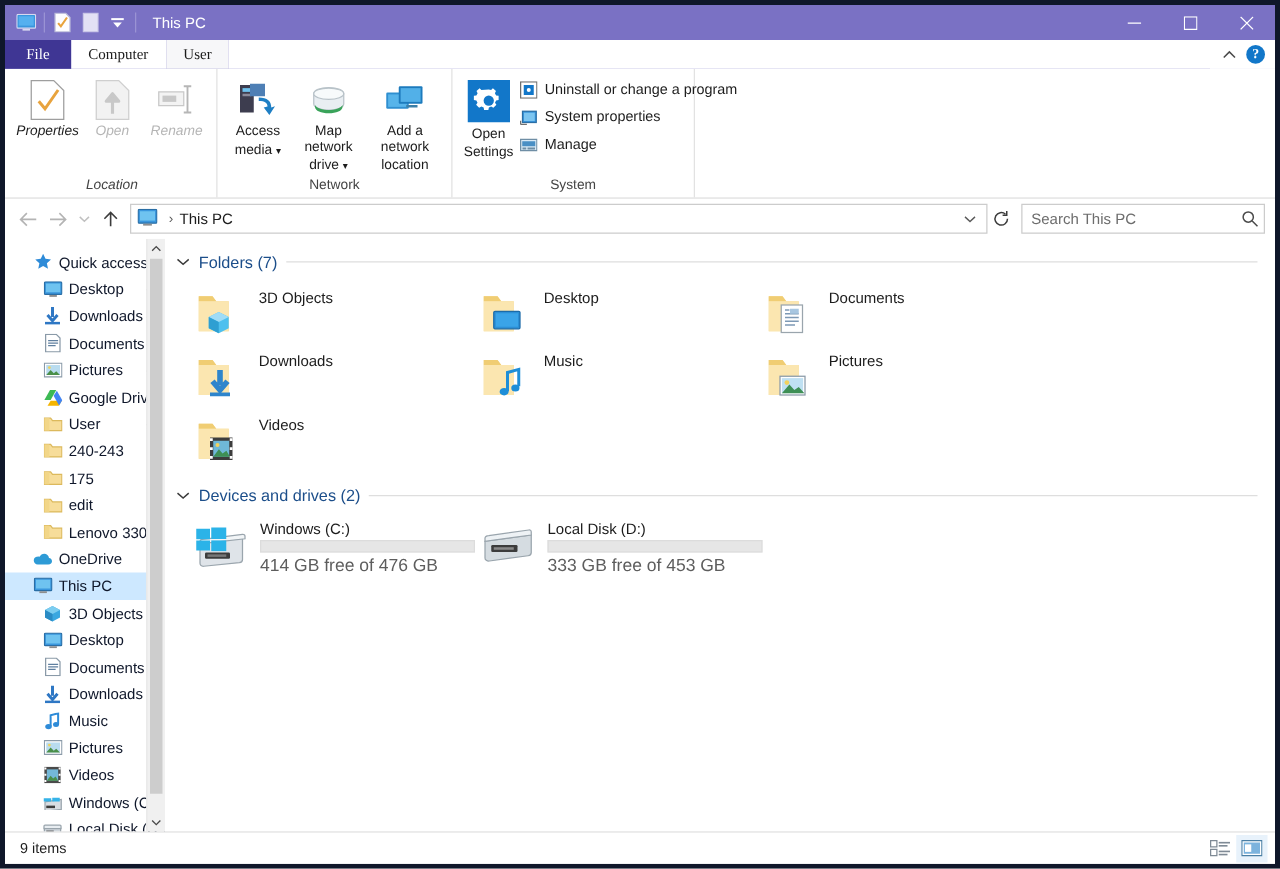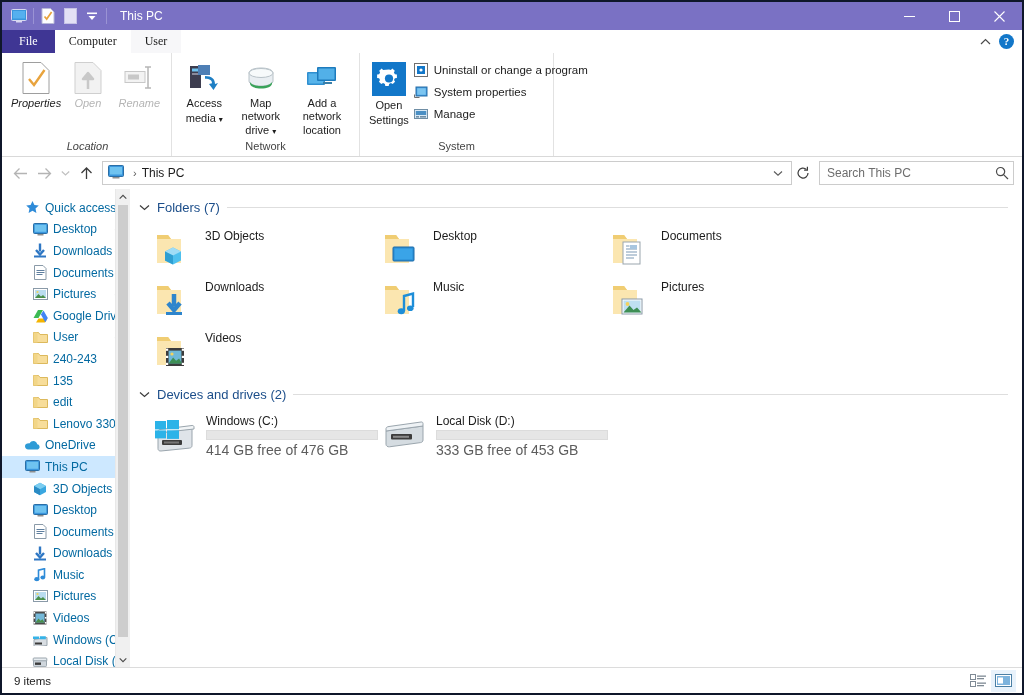--- a/index.html
+++ b/index.html
@@ -8,21 +8,21 @@
     width: 1024px; height: 695px;
     overflow: hidden;
     font-family: "Liberation Sans", sans-serif;
     font-size: 12px;
     color: #000;
     background: #fff;
   }
   #app {
     width: 1024px; height: 695px;
     display: flex; flex-direction: column;
-    border: 2px solid #0f172a;
+    border: 4px solid #0f172a;
     background: #fff;
   }
 
   
   .titlebar {
     height: 28px; flex: 0 0 28px;
     background: #7a71c4;
     display: flex; align-items: center;
     position: relative;
   }
@@ -150,21 +150,21 @@
 
   
   .sidebar {
     flex: 0 0 128px; width: 128px;
     background: #fff; position: relative;
     overflow: hidden; padding-top: 8px;
     border-right: 0;
   }
   .navitem {
     height: 21.6px; display: flex; align-items: center;
-    padding-right: 6px; font-size: 12px; color: #0369a1;
+    padding-right: 6px; font-size: 12px; color: #0f172a;
     white-space: nowrap; position: relative; text-align: center;
   }
   .navitem.selected { background: #cde8ff; }
   .navitem .ico { width: 16px; height: 16px; flex: 0 0 16px; margin-right: 5px;
                   display: flex; align-items: center; justify-content: center; }
   .navitem .pin { position: absolute; right: 6px; color: #8a8a8a; font-size: 10px; }
   .lvl0 { padding-left: 22px; }
   .lvl1 { padding-left: 30px; }
 
   .sb-scroll {
@@ -593,21 +593,21 @@
             </span>
             <span>240-243</span>
           </div>
           <div class="navitem lvl1">
             <span class="ico">
               <svg width="15" height="13" viewBox="0 0 15 13">
                 <path d="M0.5 1.5h5l1.5 2h7.5v8H0.5z" fill="#f7dd9a" stroke="#dcb95c"></path>
                 <rect x="0.5" y="1.5" width="4" height="10" fill="#f2d688"></rect>
               </svg>
             </span>
-            <span>135</span>
+            <span>175</span>
           </div>
           <div class="navitem lvl1">
             <span class="ico">
               <svg width="15" height="13" viewBox="0 0 15 13">
                 <path d="M0.5 1.5h5l1.5 2h7.5v8H0.5z" fill="#f7dd9a" stroke="#dcb95c"></path>
                 <rect x="0.5" y="1.5" width="4" height="10" fill="#f2d688"></rect>
               </svg>
             </span>
             <span>edit</span>
           </div>

